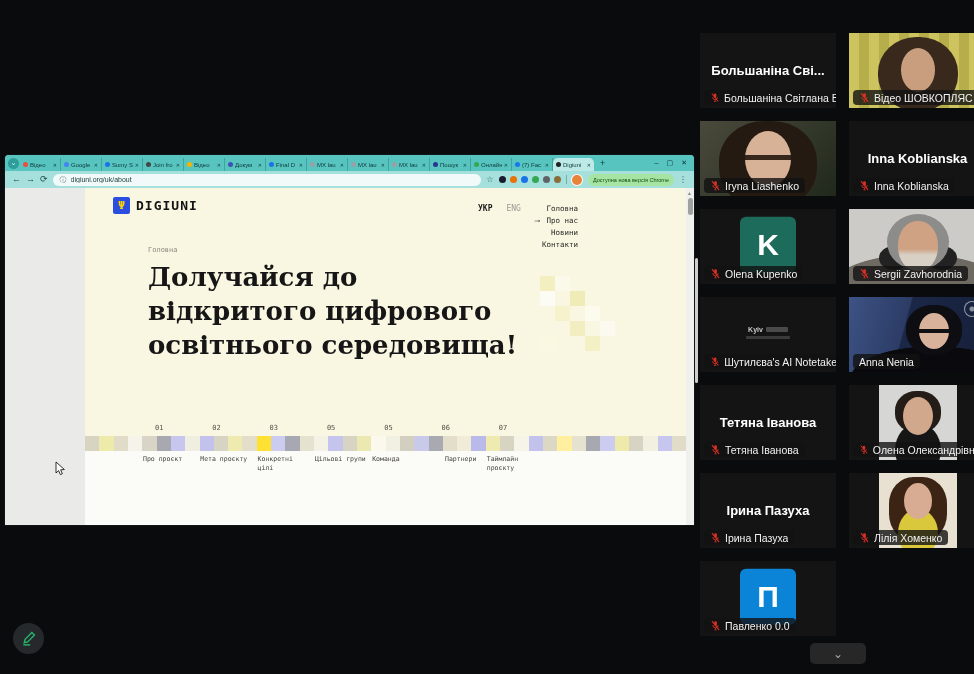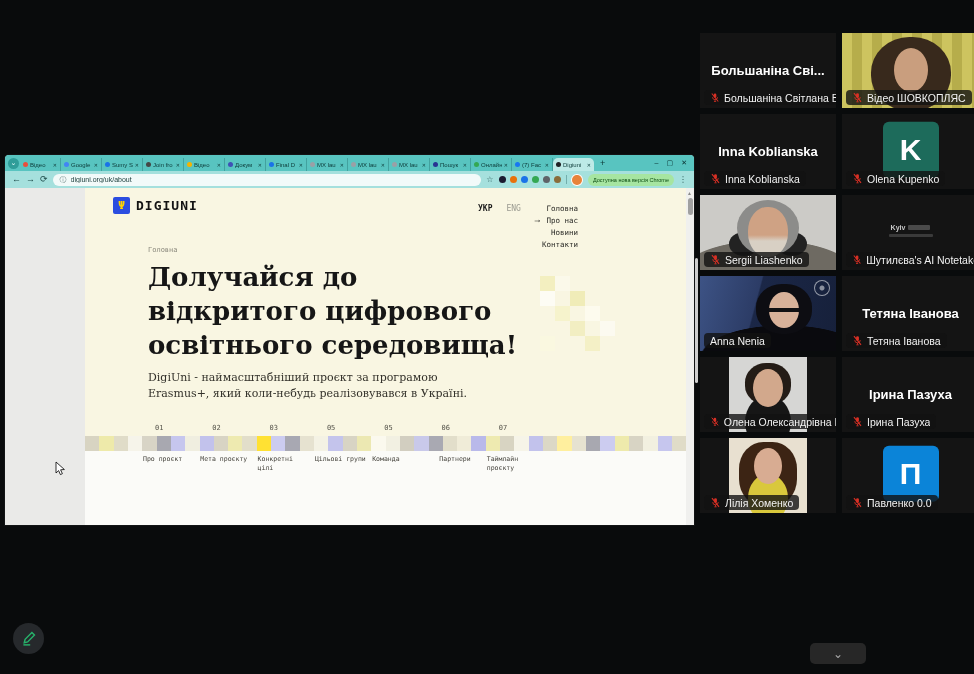--- a/index.html
+++ b/index.html
@@ -66,21 +66,21 @@
   .slabels div{position:absolute;width:52px;font-size:6.5px;line-height:9px;color:#45433c;}
 
   .vscroll{width:8px;background:#f0f0ee;flex:0 0 auto;position:relative;}
   .vscroll .arr{position:absolute;top:2px;left:1px;font-size:5px;color:#8a8a8a;}
   .vscroll .thumb{position:absolute;left:1.5px;top:10px;width:5px;height:17px;background:#a0a0a0;border-radius:3px;}
 
   .cursor{position:absolute;left:55px;top:461px;z-index:5;}
 
   
   .sidebar{position:absolute;left:700px;top:33px;width:274px;display:grid;
-    grid-template-columns:136px 137px;grid-auto-rows:75px;gap:6px;}
+    grid-template-columns:136px 137px;grid-auto-rows:75px;gap:13px;}
   .tile{position:relative;background:#141414;overflow:hidden;}
   .tile.active{box-shadow:inset 0 0 0 2px #3fc46e;}
   .media{position:absolute;inset:0;}
   .person::before,.person::after,.pframe::before,.pframe::after{content:"";position:absolute;left:50%;transform:translateX(-50%);}
   .center-name{position:absolute;inset:0;display:flex;align-items:center;justify-content:center;
     color:#fff;font-weight:bold;font-size:13px;white-space:nowrap;}
   .name-pill{position:absolute;left:4px;bottom:3px;max-width:127px;background:rgba(18,18,18,.8);
     border-radius:4px;padding:1.5px 6px;display:flex;align-items:center;gap:4px;z-index:4;}
   .name-pill span{color:#f2f2f2;font-size:10.5px;white-space:nowrap;overflow:hidden;}
   .avatar{position:absolute;left:50%;top:50%;transform:translate(-50%,-54%);display:flex;
@@ -260,21 +260,20 @@
           <span class="lang-eng">ENG</span>
         </div>
         <div class="menu" id="menu">
             <span class="mitem">Головна</span>
             <span class="mitem"><span class="arrow">⟶</span>Про нас</span>
             <span class="mitem">Новини</span>
             <span class="mitem">Контакти</span>
           </div>
         <div class="breadcrumb">Головна</div>
         <div class="h1">Долучайся до відкритого цифрового освітнього середовища!</div>
-        <div class="sub">DigiUni - наймасштабніший проєкт за програмою Erasmus+, який коли-небудь реалізовувався в Україні.</div>
         <div class="deco" id="deco">
             <div style="left: 455px; top: 88px; background: rgb(243, 239, 192);"></div>
             <div style="left: 470px; top: 88px; background: rgb(251, 249, 234);"></div>
             <div style="left: 455px; top: 103px; background: rgb(253, 252, 244);"></div>
             <div style="left: 485px; top: 103px; background: rgb(240, 236, 184);"></div>
             <div style="left: 470px; top: 118px; background: rgb(246, 243, 204);"></div>
             <div style="left: 500px; top: 118px; background: rgb(253, 251, 238);"></div>
             <div style="left: 485px; top: 133px; background: rgb(242, 238, 194);"></div>
             <div style="left: 515px; top: 133px; background: rgb(252, 250, 240);"></div>
             <div style="left: 455px; top: 148px; background: rgb(250, 248, 224);"></div>
@@ -332,21 +331,21 @@
             <div style="background: rgb(242, 240, 224);"></div>
             <div style="background: rgb(198, 198, 238);"></div>
             <div style="background: rgb(224, 220, 200);"></div>
           </div>
         <div class="slabels" id="slabels">
             <div style="left: 58px;">Про проєкт</div>
             <div style="left: 115.3px;">Мета проєкту</div>
             <div style="left: 172.6px;">Конкретні цілі</div>
             <div style="left: 229.9px;">Цільові групи</div>
             <div style="left: 287.2px;">Команда</div>
-            <div style="left: 344px; text-align: center;">Партнери</div>
+            <div style="left: 360px;">Партнери</div>
             <div style="left: 401.8px;">Таймлайн проєкту</div>
           </div>
       </div>
       <div class="vscroll">
         <div class="arr">▲</div>
         <div class="thumb"></div>
       </div>
     </div>
   </div>
 
@@ -376,20 +375,32 @@
           <svg viewBox="0 0 14 14" width="11" height="11">
             <rect x="5.2" y="1.5" width="3.6" height="6" rx="1.8" fill="#d93025"></rect>
             <path d="M3.5 6.5a3.5 3.5 0 0 0 7 0" fill="none" stroke="#d93025" stroke-width="1.1"></path>
             <path d="M7 10v2.2M5.5 12.5h3" stroke="#d93025" stroke-width="1.1"></path>
             <path d="M2.5 1.5l9 11" stroke="#d93025" stroke-width="1.4"></path>
           </svg>
           <span>Відео ШОВКОПЛЯС</span>
         </div>
       </div>
       <div class="tile">
+        <div class="media person m2"></div>
+        <div class="name-pill">
+          <svg viewBox="0 0 14 14" width="11" height="11">
+            <rect x="5.2" y="1.5" width="3.6" height="6" rx="1.8" fill="#d93025"></rect>
+            <path d="M3.5 6.5a3.5 3.5 0 0 0 7 0" fill="none" stroke="#d93025" stroke-width="1.1"></path>
+            <path d="M7 10v2.2M5.5 12.5h3" stroke="#d93025" stroke-width="1.1"></path>
+            <path d="M2.5 1.5l9 11" stroke="#d93025" stroke-width="1.4"></path>
+          </svg>
+          <span>Iryna Liashenko</span>
+        </div>
+      </div>
+      <div class="tile">
         <div class="center-name">Inna Koblianska</div>
         <div class="name-pill">
           <svg viewBox="0 0 14 14" width="11" height="11">
             <rect x="5.2" y="1.5" width="3.6" height="6" rx="1.8" fill="#d93025"></rect>
             <path d="M3.5 6.5a3.5 3.5 0 0 0 7 0" fill="none" stroke="#d93025" stroke-width="1.1"></path>
             <path d="M7 10v2.2M5.5 12.5h3" stroke="#d93025" stroke-width="1.1"></path>
             <path d="M2.5 1.5l9 11" stroke="#d93025" stroke-width="1.4"></path>
           </svg>
           <span>Inna Koblianska</span>
         </div>
@@ -408,21 +419,21 @@
       </div>
       <div class="tile">
         <div class="media person m6"></div>
         <div class="name-pill">
           <svg viewBox="0 0 14 14" width="11" height="11">
             <rect x="5.2" y="1.5" width="3.6" height="6" rx="1.8" fill="#d93025"></rect>
             <path d="M3.5 6.5a3.5 3.5 0 0 0 7 0" fill="none" stroke="#d93025" stroke-width="1.1"></path>
             <path d="M7 10v2.2M5.5 12.5h3" stroke="#d93025" stroke-width="1.1"></path>
             <path d="M2.5 1.5l9 11" stroke="#d93025" stroke-width="1.4"></path>
           </svg>
-          <span>Sergii Liashenko</span>
+          <span>Sergii Zavhorodnia</span>
         </div>
       </div>
       <div class="tile">
         <div class="ntlogo">
           <div class="l1">Kyiv<b></b></div>
           <div class="l2"></div>
         </div>
         <div class="name-pill">
           <svg viewBox="0 0 14 14" width="11" height="11">
             <rect x="5.2" y="1.5" width="3.6" height="6" rx="1.8" fill="#d93025"></rect>

